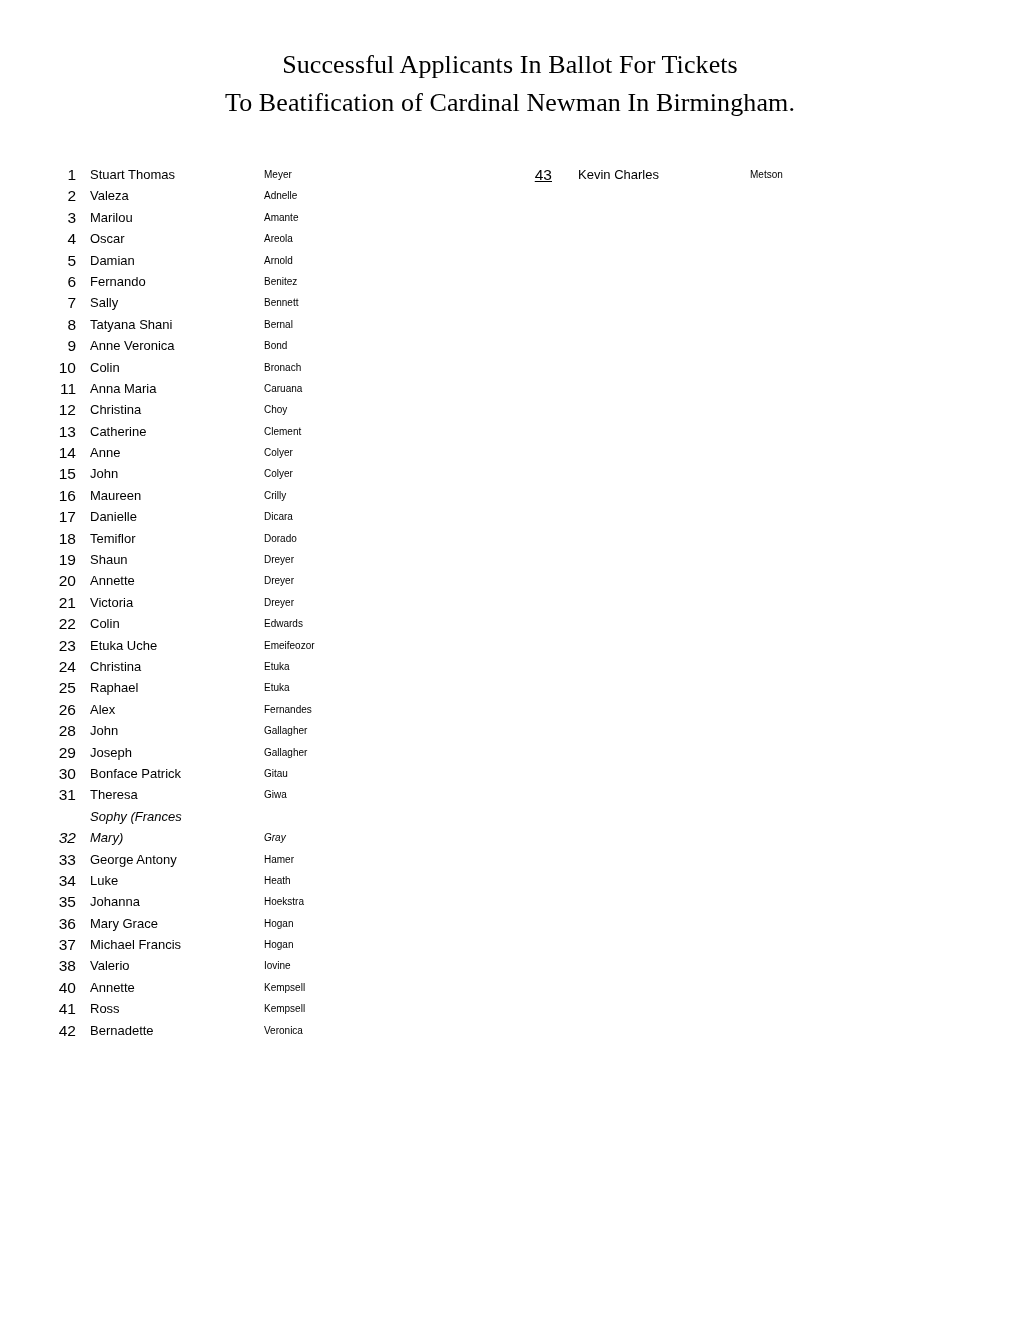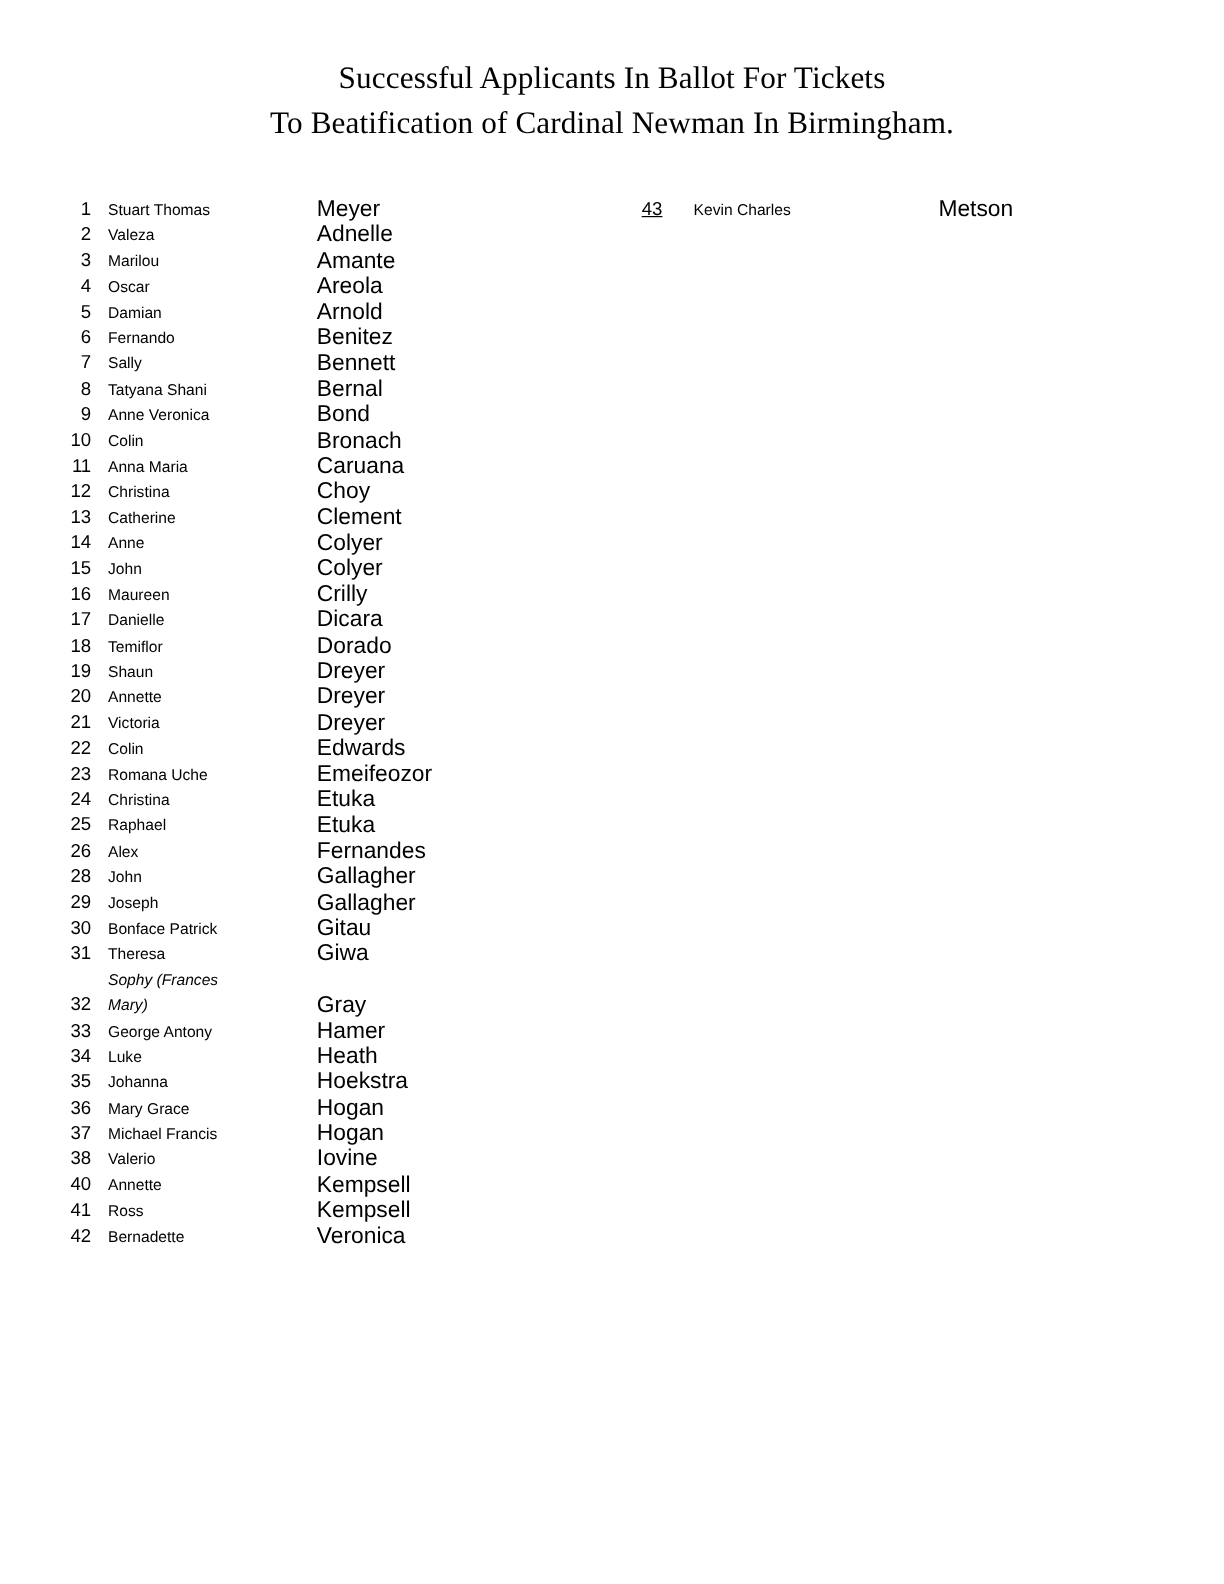--- a/index.html
+++ b/index.html
@@ -82,40 +82,41 @@
   }
   .entry .given {
     position: absolute;
     left: 46px;
     font-size: 13px;
     line-height: 21.4px;
   }
   .entry .surname {
     position: absolute;
     left: 220px;
-    font-size: 19px;
+    font-size: 10px;
     line-height: 21.4px;
   }
 
   
   .entry.entry-wrapped .given {
     top: 0;
     white-space: pre-line;
     line-height: 21.4px;
     font-style: italic;
   }
   .entry.entry-wrapped .idx,
   .entry.entry-wrapped .surname {
     top: 21.4px;
+    font-style: italic;
   }
 
   
   .col-right .entry .idx     { left: 0;   width: 32px; text-decoration: underline; }
   .col-right .entry .given   { left: 58px; }
-  .col-right .entry .surname { left: 230px; margin-left: 32px; }
+  .col-right .entry .surname { left: 230px; }
 </style>
 </head>
 <body>
 
 <div class="page">
 
   <div class="doc-title">
     <span class="title-line">Successful Applicants In Ballot For Tickets</span>
     <span class="title-line">To Beatification of Cardinal Newman In Birmingham.</span>
   </div>
@@ -227,21 +228,21 @@
           <span class="given">Victoria</span>
           <span class="surname">Dreyer</span>
         </div>
         <div class="entry">
           <span class="idx">22</span>
           <span class="given">Colin</span>
           <span class="surname">Edwards</span>
         </div>
         <div class="entry">
           <span class="idx">23</span>
-          <span class="given">Romana Uche</span>
+          <span class="given">Etuka Uche</span>
           <span class="surname">Emeifeozor</span>
         </div>
         <div class="entry">
           <span class="idx">24</span>
           <span class="given">Christina</span>
           <span class="surname">Etuka</span>
         </div>
         <div class="entry">
           <span class="idx">25</span>
           <span class="given">Raphael</span>

